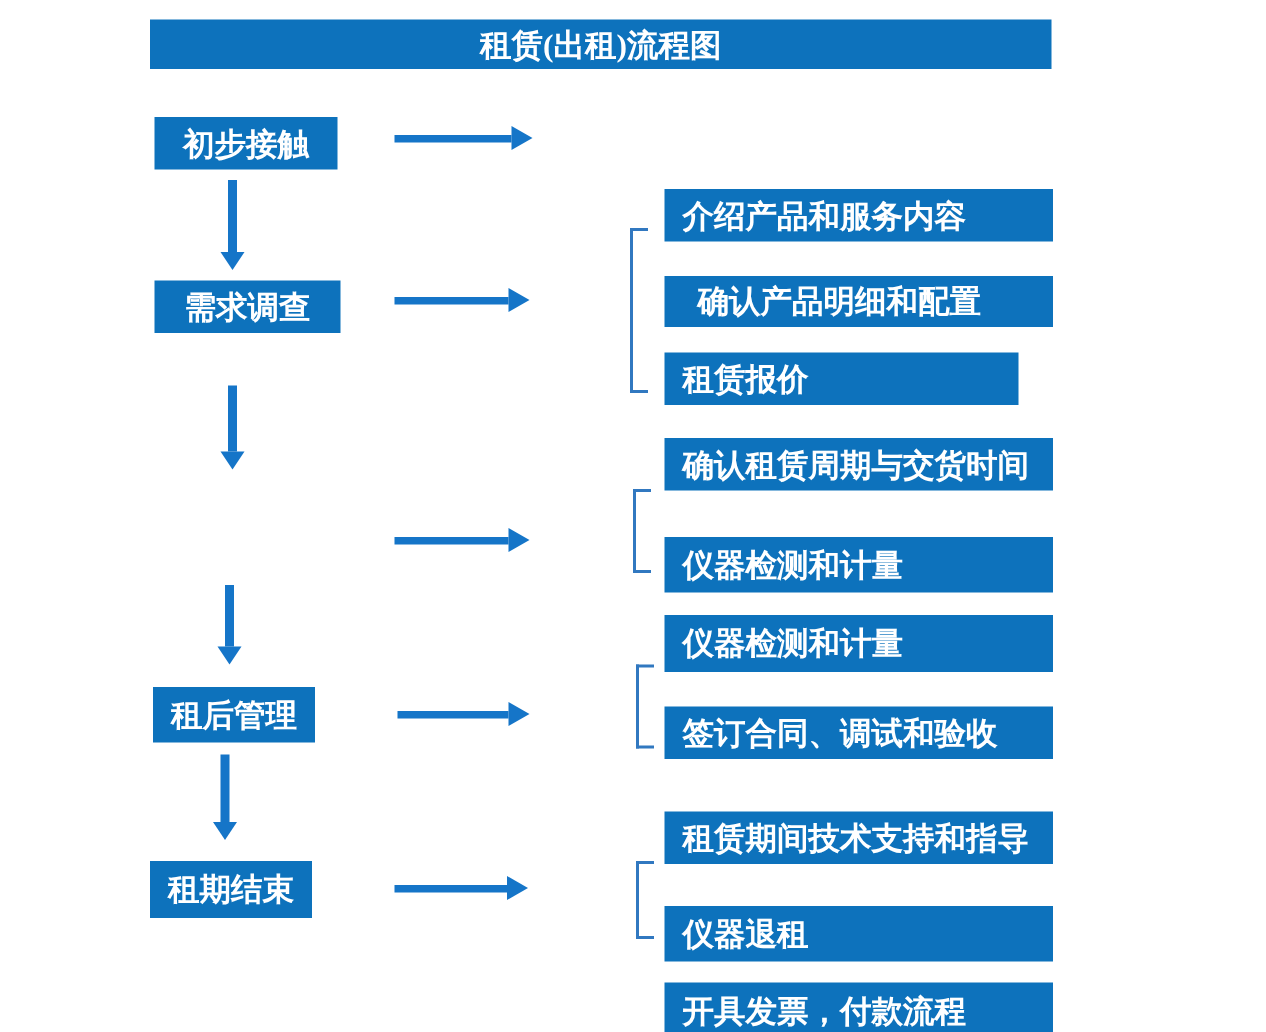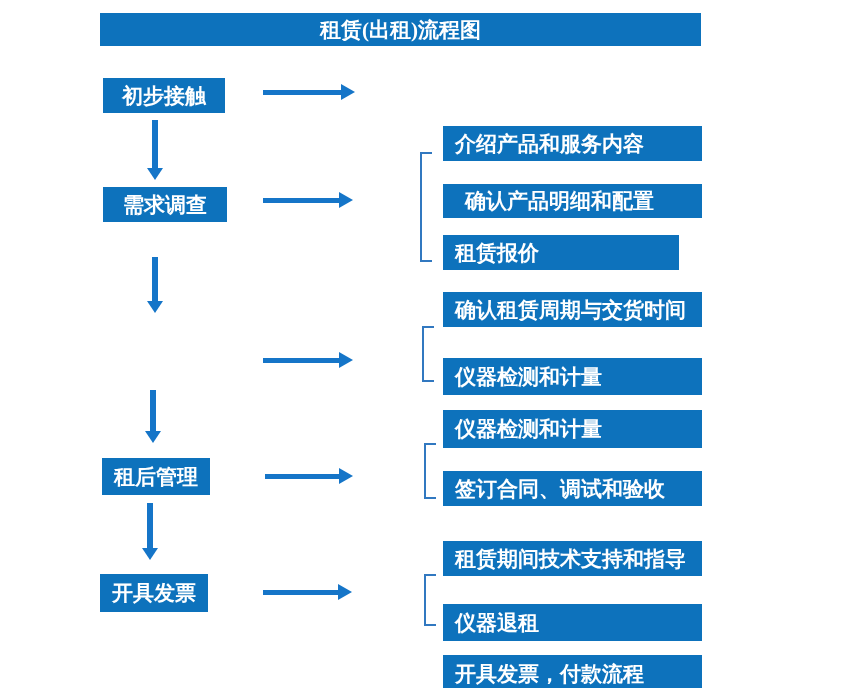--- a/index.html
+++ b/index.html
@@ -63,21 +63,21 @@
 </head>
 <body>
 
 <div class="canvas">
 
   <div class="blue-box title-bar" style="left:100px;top:13px;width:601px;height:33px;">租赁(出租)流程图</div>
 
   <div class="blue-box stage" style="left:103px;top:78px;width:122px;height:35px;">初步接触</div>
   <div class="blue-box stage" style="left:103px;top:187px;width:124px;height:35px;">需求调查</div>
   <div class="blue-box stage" style="left:102px;top:458px;width:108px;height:37px;">租后管理</div>
-  <div class="blue-box stage" style="left:100px;top:574px;width:108px;height:38px;">开具发票</div>
+  <div class="blue-box stage" style="left:100px;top:574px;width:108px;height:38px;">租期结束</div>
 
   <div class="v-arrow" style="left:147px;top:120px;height:60px;">
     <span class="shaft" style="height:48px;"></span>
     <span class="head"></span>
   </div>
   <div class="v-arrow" style="left:147px;top:257px;height:56px;">
     <span class="shaft" style="height:44px;"></span>
     <span class="head"></span>
   </div>
   <div class="v-arrow" style="left:145px;top:390px;height:53px;">

